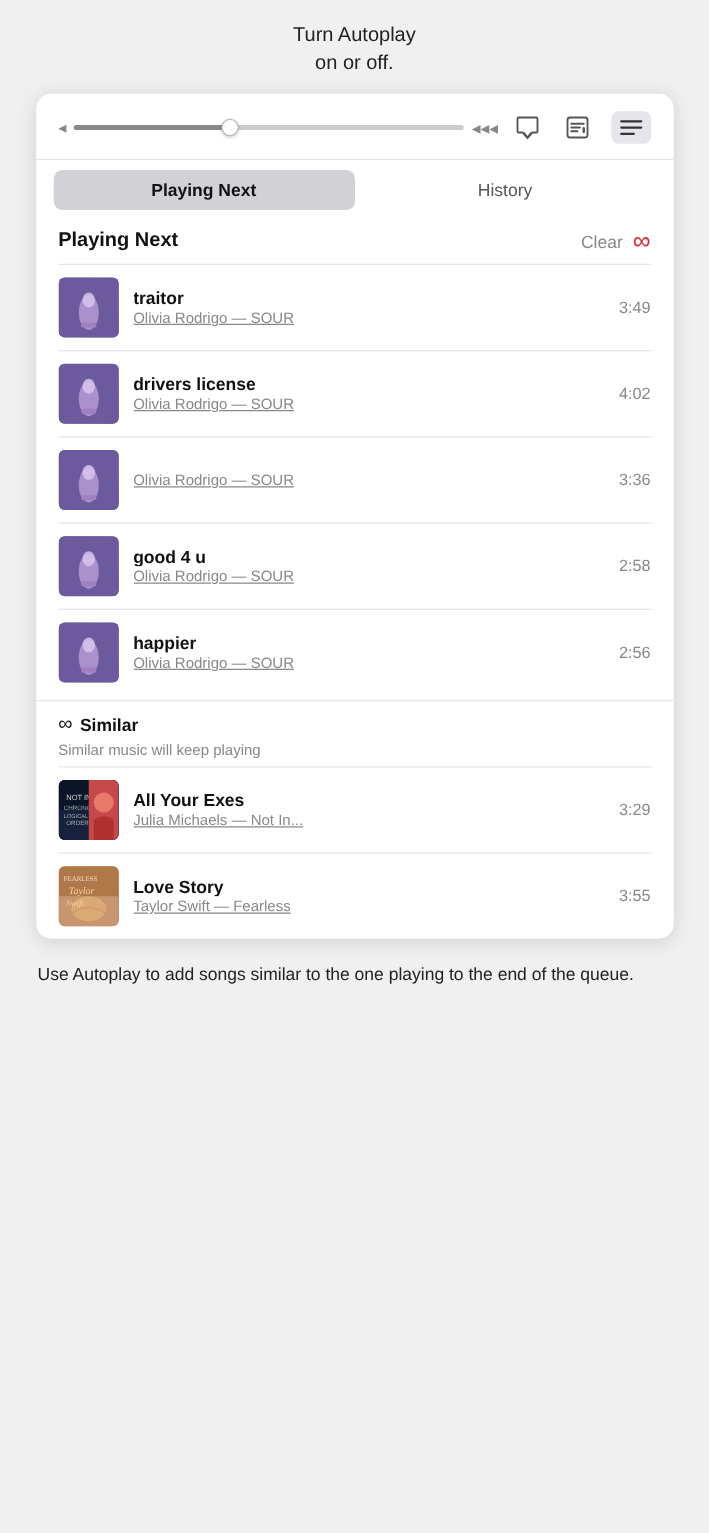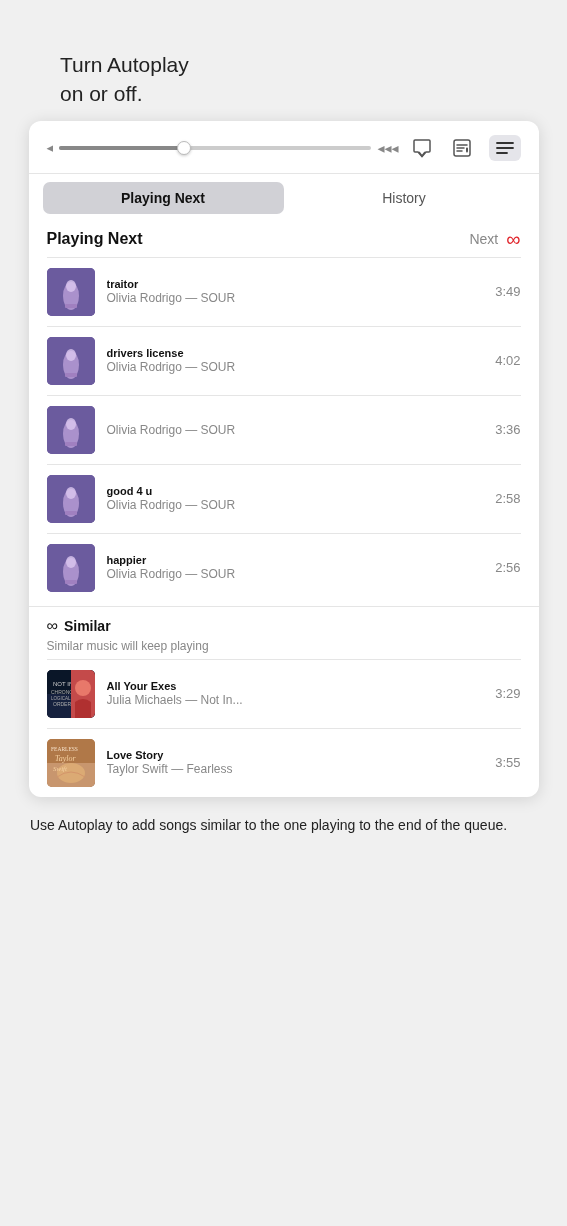--- a/index.html
+++ b/index.html
@@ -9,26 +9,25 @@
       background: #f0f0f0;
       font-family: -apple-system, BlinkMacSystemFont, "Helvetica Neue", Arial, sans-serif;
       display: flex;
       flex-direction: column;
       align-items: center;
       padding: 0;
     }
 
     .tooltip-area {
       width: 100%;
-      text-align: left;
+      text-align: center;
       padding: 18px 60px 8px 60px;
-      font-size: 21px;
+      font-size: 16px;
       color: #222;
       line-height: 1.4;
-      margin-top: 32px;
     }
 
     .panel {
       width: 510px;
       background: #fff;
       border-radius: 12px;
       box-shadow: 0 2px 16px rgba(0,0,0,0.13);
       overflow: hidden;
       margin-top: 4px;
     }
@@ -206,35 +205,36 @@
       justify-content: center;
       position: relative;
     }
 
     .song-info {
       flex: 1;
       min-width: 0;
     }
 
     .song-title {
-      font-size: 11px;
+      font-size: 14px;
       font-weight: 600;
       color: #111;
       white-space: nowrap;
       overflow: hidden;
       text-overflow: ellipsis;
     }
 
     .song-subtitle {
       font-size: 12px;
       color: #888;
       white-space: nowrap;
       overflow: hidden;
       text-overflow: ellipsis;
       margin-top: 1px;
+      text-decoration: underline;
     }
 
     .song-duration {
       font-size: 13px;
       color: #888;
       flex-shrink: 0;
     }
 
     
     .autoplay-section-header {
@@ -325,21 +325,21 @@
   </div>
 
   <div class="tab-bar">
     <div class="tab active">Playing Next</div>
     <div class="tab">History</div>
   </div>
 
   <div class="section-header">
     <span class="section-title">Playing Next</span>
     <div class="section-actions">
-      <button class="clear-btn">Next</button>
+      <button class="clear-btn">Clear</button>
       <span class="autoplay-icon-red">∞</span>
     </div>
   </div>
 
   <div class="divider"></div>
 
   <div class="song-list">
 
     <div class="song-item">
       <div class="song-artwork">

